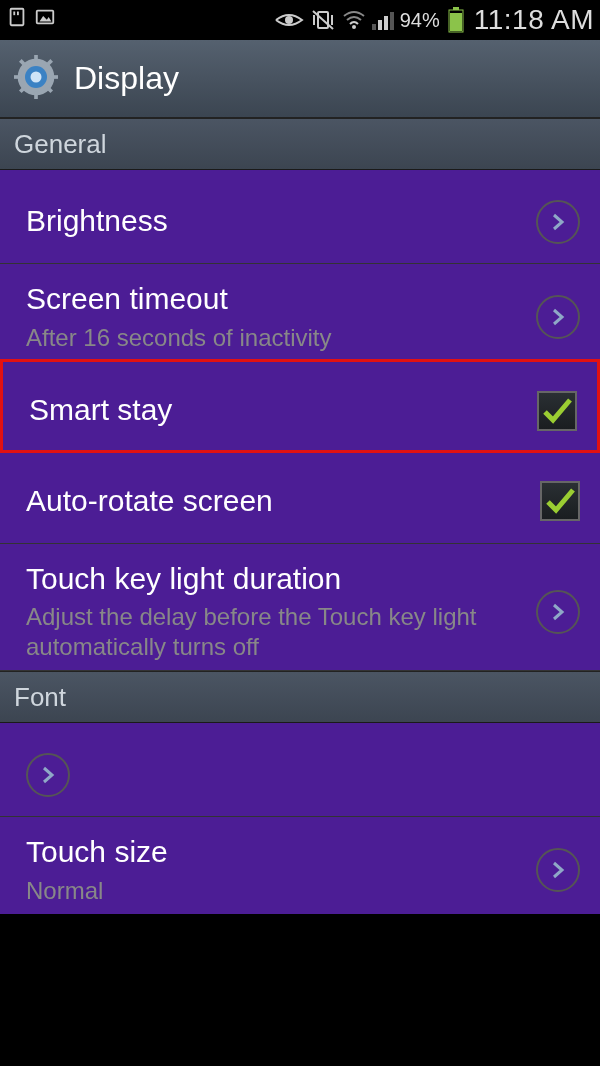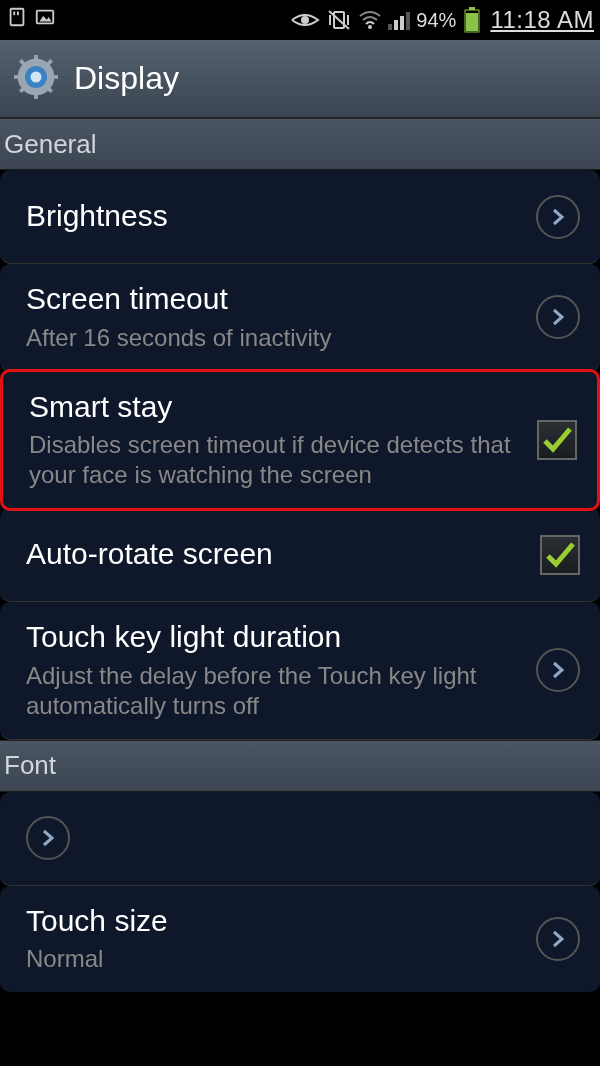--- a/index.html
+++ b/index.html
@@ -11,50 +11,49 @@
     align-items: center;
     justify-content: space-between;
     padding: 16px 6px;
     font-size: 22px;
     color: #d0d0d0;
   }
   .status-left { display: flex; align-items: center; gap: 6px; }
   .status-right { display: flex; align-items: center; gap: 6px; }
   .status-right span { display: inline-flex; align-items: center; }
   .battery-text { font-size: 20px; color:#ddd; margin-right: 2px; }
-  .clock { font-size: 24px; color: #ddd; letter-spacing: 0.5px; margin-left: 4px; text-decoration: underline; }
+  .clock { font-size: 28px; color: #ddd; letter-spacing: 0.5px; margin-left: 4px; }
   .header {
     height: 78px;
     background: linear-gradient(#55616f, #3b4551);
     display: flex;
     align-items: center;
     padding: 12px 14px;
     gap: 16px;
     border-bottom: 1px solid #222;
   }
   .header-title { font-size: 32px; font-weight: 400; }
   .section-header {
     height: 52px;
     background: linear-gradient(#4b5563, #3c4551);
     display: flex;
     align-items: center;
-    padding: 0 4px;
+    padding: 0 14px;
     font-size: 26px;
     color: #cfd6dd;
     border-top: 1px solid #222;
     border-bottom: 1px solid #1a1a1a;
   }
   .item {
-    background: #0f172a;
-    display: flex;
-    align-items: center;
-    padding: 18px 20px 18px 26px;
+    background: #4c1d95;
+    display: flex;
+    align-items: center;
+    padding: 18px 20px 8px 26px;
     border-bottom: 1px solid #333;
     min-height: 94px;
-    border-radius: 10px;
   }
   .item .text-col { flex: 1; padding-right: 16px; }
   .item .title { font-size: 30px; color: #fff; line-height: 1.15; }
   .item .subtitle { font-size: 24px; color: #888; margin-top: 6px; line-height: 1.25; }
   .arrow-circle {
     width: 44px; height: 44px; border-radius: 50%;
     border: 2px solid #555; display: flex; align-items: center; justify-content: center;
     flex-shrink: 0;
   }
   .checkbox {
@@ -177,21 +176,20 @@
   <div class="arrow-circle">
     <svg width="18" height="18" viewBox="0 0 18 18">
         <polyline points="5,2 13,9 5,16" fill="none" stroke="#8fa8c7" stroke-width="3"></polyline>
       </svg>
   </div>
 </div>
 
 <div class="item highlight">
   <div class="text-col">
     <div class="title">Smart stay</div>
-    <div class="subtitle">Disables screen timeout if device detects that your face is watching the screen</div>
   </div>
   <div class="checkbox">
     <svg width="34" height="34" viewBox="0 0 34 34">
         <polyline points="5,18 13,26 30,6" fill="none" stroke="#9acd32" stroke-width="5"></polyline>
       </svg>
   </div>
 </div>
 
 <div class="item">
   <div class="text-col">

